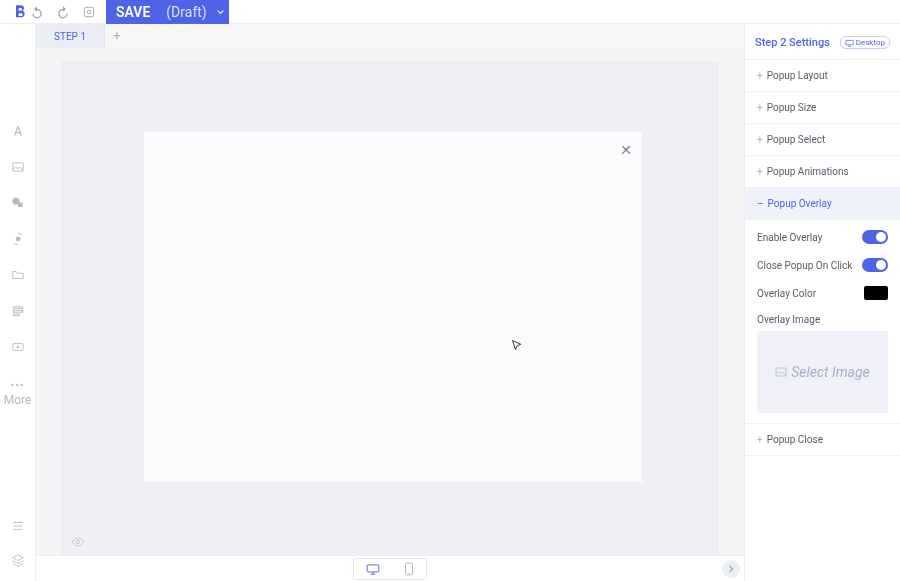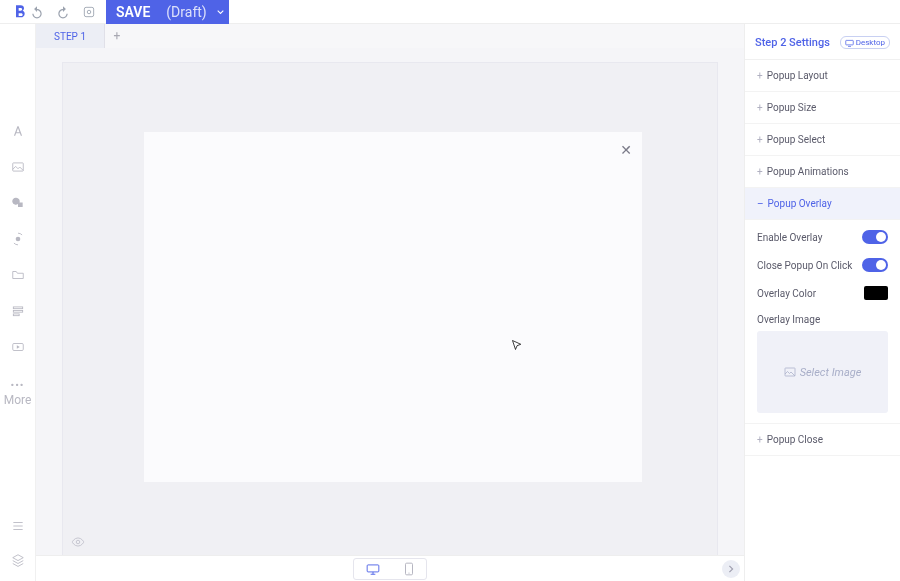--- a/index.html
+++ b/index.html
@@ -59,21 +59,21 @@
     .acc-row { padding: 10px 12px; border-bottom: 1px solid #f3f3f3; cursor: pointer; color: #5a5a6a; display: flex; align-items: center; gap: 4px; }
     .acc-row.active { background: #f0f2fb; color: #4f63e7; }
     .acc-pre { color: #b0b0c0; }
     .acc-row.active .acc-pre { color: #4f63e7; }
     .acc-body { padding: 10px 12px; border-bottom: 1px solid #f3f3f3; display: flex; flex-direction: column; gap: 14px; }
     .setting-row { display: flex; align-items: center; justify-content: space-between; }
     .setting-label { color: #5a5a6a; font-size: 10px; }
     .toggle { width: 26px; height: 14px; background: #4f63e7; border-radius: 7px; display: flex; align-items: center; padding: 0 2px; justify-content: flex-end; cursor: pointer; }
     .toggle-knob { width: 10px; height: 10px; background: #fff; border-radius: 50%; }
     .color-swatch { width: 24px; height: 14px; background: #000; border-radius: 2px; cursor: pointer; }
-    .image-drop { margin-top: 6px; height: 82px; background: #f0f1f8; border-radius: 3px; display: flex; align-items: center; justify-content: center; gap: 4px; cursor: pointer; color: #a8aec8; font-size: 11px; font-style: italic; }
+    .image-drop { margin-top: 6px; height: 82px; background: #f0f1f8; border-radius: 3px; display: flex; align-items: center; justify-content: center; gap: 4px; cursor: pointer; color: #a8aec8; font-size: 14px; font-style: italic; }
     
     svg { display: block; }
   </style>
 </head>
 <body>
 
 <div class="app">
   <div class="header">
     <div class="logo">
       <svg viewBox="0 0 24 24">

